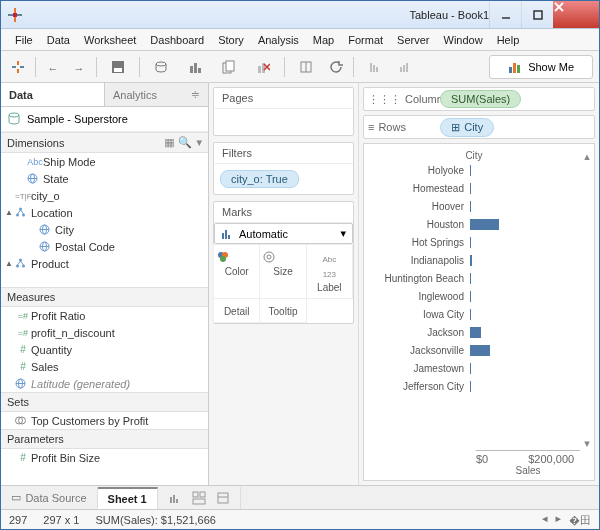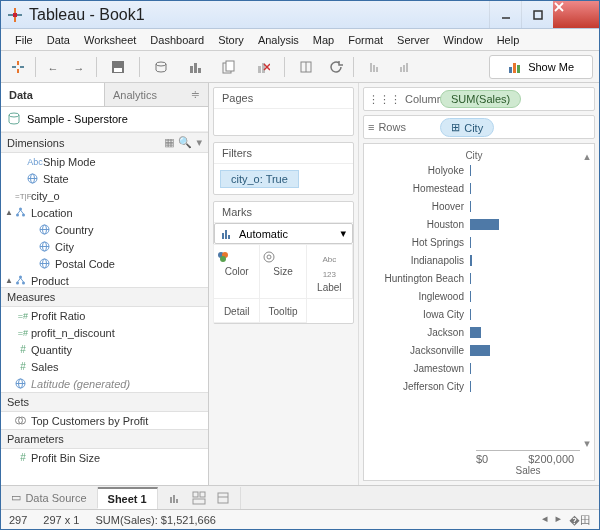--- a/index.html
+++ b/index.html
@@ -1,20 +1,20 @@
 <!DOCTYPE html>
 <html><head>
 <meta charset="utf-8">
 <style>
 * { margin: 0; padding: 0; box-sizing: border-box; font-family: "Segoe UI", Tahoma, sans-serif; font-size: 11px; }
 body { background: #e8e8e8; width: 600px; height: 530px; overflow: hidden; }
 .window { border: 1px solid #3a6ea5; background: #fff; height: 100%; display: flex; flex-direction: column; }
 .titlebar { background: linear-gradient(#e8f0fa, #d8e6f8); height: 28px; display: flex; align-items: center; padding: 0 0 0 6px; border-bottom: 1px solid #b8c8dc; }
 .titlebar .app-icon { width: 16px; height: 16px; margin-right: 6px; }
-.titlebar .title { flex: 1; color: #222; font-size: 16px; }
+.titlebar .title { flex: 1; color: #222; font-size: 11px; text-align: right; }
 .win-btns { display: flex; height: 100%; }
 .win-btn { width: 32px; display: flex; align-items: center; justify-content: center; border-left: 1px solid rgba(0,0,0,0.07); }
 .win-close { width: 46px; background: linear-gradient(#e88, #c43b2f); }
 .menubar { background: #f7f7f7; height: 22px; display: flex; align-items: center; gap: 2px; padding: 0 8px; border-bottom: 1px solid #d0d0d0; font-size: 12px; }
 .menubar span { padding: 2px 6px; color: #222; }
 .toolbar { background: #f5f5f5; height: 32px; display: flex; align-items: center; padding: 0 6px; gap: 4px; border-bottom: 1px solid #d0d0d0; }
 .tbtn { width: 22px; height: 22px; display: flex; align-items: center; justify-content: center; color: #555; border-radius: 2px; }
 .tbtn.drop { width: 30px; }
 .tsep { width: 1px; height: 20px; background: #ccc; margin: 0 2px; }
 .showme { margin-left: auto; border: 1px solid #ccc; border-radius: 3px; padding: 4px 18px; background: #fff; display: flex; align-items: center; gap: 6px; font-size: 12px; }
@@ -29,30 +29,30 @@
 .section-head .right { margin-left: auto; display: flex; gap: 4px; color: #888; }
 .tree { overflow: auto; flex: 0 0 auto; }
 .tree-row { display: flex; align-items: center; height: 17px; padding: 0 4px; color: #333; }
 .tree-row .indent { display: inline-block; }
 .tree-row .ico { width: 16px; text-align: center; color: #5a8bbf; font-size: 10px; }
 .tree-row.ital { color: #888; font-style: italic; }
 .midpane { width: 150px; padding: 4px; display: flex; flex-direction: column; gap: 6px; background: #f5f5f5; border-right: 1px solid #ddd; }
 .card { background: #fff; border: 1px solid #d5d5d5; border-radius: 2px; }
 .card-title { padding: 4px 8px; color: #555; font-size: 11px; border-bottom: 1px solid #eee; }
 .card-body { padding: 6px; }
-.pill { background: #d5e9f7; border: 1px solid #b4d6ef; border-radius: 0; padding: 2px 10px; color: #2a5a7a; display: inline-block; font-size: 11px; }
+.pill { background: #d5e9f7; border: 1px solid #b4d6ef; border-radius: 8px; padding: 2px 10px; color: #2a5a7a; display: inline-block; font-size: 11px; }
 .marks-type { border: 1px solid #ccc; border-radius: 2px; padding: 3px 6px; display: flex; align-items: center; gap: 6px; }
 .marks-grid { display: grid; grid-template-columns: repeat(3,1fr); border-top: 1px solid #eee; }
 .marks-cell { border: 1px solid #eee; margin: -1px 0 0 -1px; padding: 5px 2px; text-align: center; font-size: 10px; color: #555; }
 .marks-cell .mi { display: block; font-size: 13px; color: #666; margin-bottom: 2px; }
 .rightpane { flex: 1; display: flex; flex-direction: column; background: #f5f5f5; }
 .shelves { padding: 4px; display: flex; flex-direction: column; gap: 4px; }
 .shelf { background: #fff; border: 1px solid #d5d5d5; border-radius: 2px; display: flex; align-items: center; height: 24px; padding: 0 4px; gap: 8px; }
 .shelf-label { color: #666; font-size: 11px; width: 64px; display: flex; align-items: center; gap: 4px; }
-.chip { border-radius: 10px; padding: 2px 10px; font-size: 11px; display: inline-flex; align-items: flex-end; gap: 4px; }
+.chip { border-radius: 10px; padding: 2px 10px; font-size: 11px; display: inline-flex; align-items: flex-start; gap: 4px; }
 .chip.green { background: #cfe9d0; border: 1px solid #a9d3ab; color: #2a5a2a; }
 .chip.blue { background: #d5e9f7; border: 1px solid #b4d6ef; color: #2a5a7a; }
 .viz { flex: 1; background: #fff; margin: 0 4px 4px 4px; border: 1px solid #d5d5d5; position: relative; padding: 6px 14px 4px 4px; display: flex; flex-direction: column; }
 .viz-title { text-align: center; color: #666; font-size: 10px; }
 .viz-rows { flex: 1; overflow: hidden; }
 .bar-row { display: flex; align-items: center; height: 18px; }
 .bar-row .lbl { width: 102px; text-align: right; padding-right: 6px; color: #555; font-size: 10px; }
 .bar-row .bararea { flex: 1; position: relative; height: 14px; }
 .bar { position: absolute; top: 2px; height: 11px; background: #4e79a7; left: 0; }
 .viz-axis { display: flex; margin-left: 108px; gap: 40px; color: #666; font-size: 10px; border-top: 1px solid #bbb; padding-top: 2px; }
@@ -272,32 +272,20 @@
           <div class="tree-row">
             <span class="indent" style="width:24px"></span>
             <span style="width:10px"></span>
             <span class="ico">
               <svg width="11" height="11">
                 <circle cx="5.5" cy="5.5" r="4.5" fill="none" stroke="#6a9bd1"></circle>
                 <line x1="1" y1="5.5" x2="10" y2="5.5" stroke="#6a9bd1"></line>
                 <ellipse cx="5.5" cy="5.5" rx="2" ry="4.5" fill="none" stroke="#6a9bd1"></ellipse>
               </svg>
             </span>
-            <span>Country</span>
-          </div>
-          <div class="tree-row">
-            <span class="indent" style="width:24px"></span>
-            <span style="width:10px"></span>
-            <span class="ico">
-              <svg width="11" height="11">
-                <circle cx="5.5" cy="5.5" r="4.5" fill="none" stroke="#6a9bd1"></circle>
-                <line x1="1" y1="5.5" x2="10" y2="5.5" stroke="#6a9bd1"></line>
-                <ellipse cx="5.5" cy="5.5" rx="2" ry="4.5" fill="none" stroke="#6a9bd1"></ellipse>
-              </svg>
-            </span>
             <span>City</span>
           </div>
           <div class="tree-row">
             <span class="indent" style="width:24px"></span>
             <span style="width:10px"></span>
             <span class="ico">
               <svg width="11" height="11">
                 <circle cx="5.5" cy="5.5" r="4.5" fill="none" stroke="#6a9bd1"></circle>
                 <line x1="1" y1="5.5" x2="10" y2="5.5" stroke="#6a9bd1"></line>
                 <ellipse cx="5.5" cy="5.5" rx="2" ry="4.5" fill="none" stroke="#6a9bd1"></ellipse>

